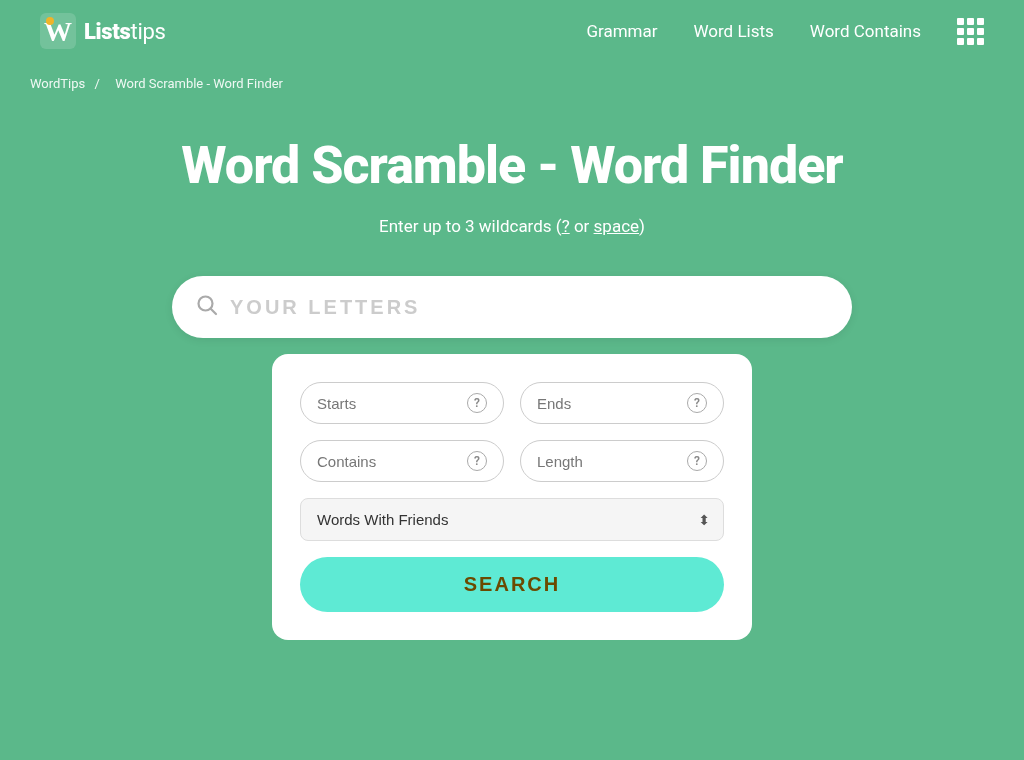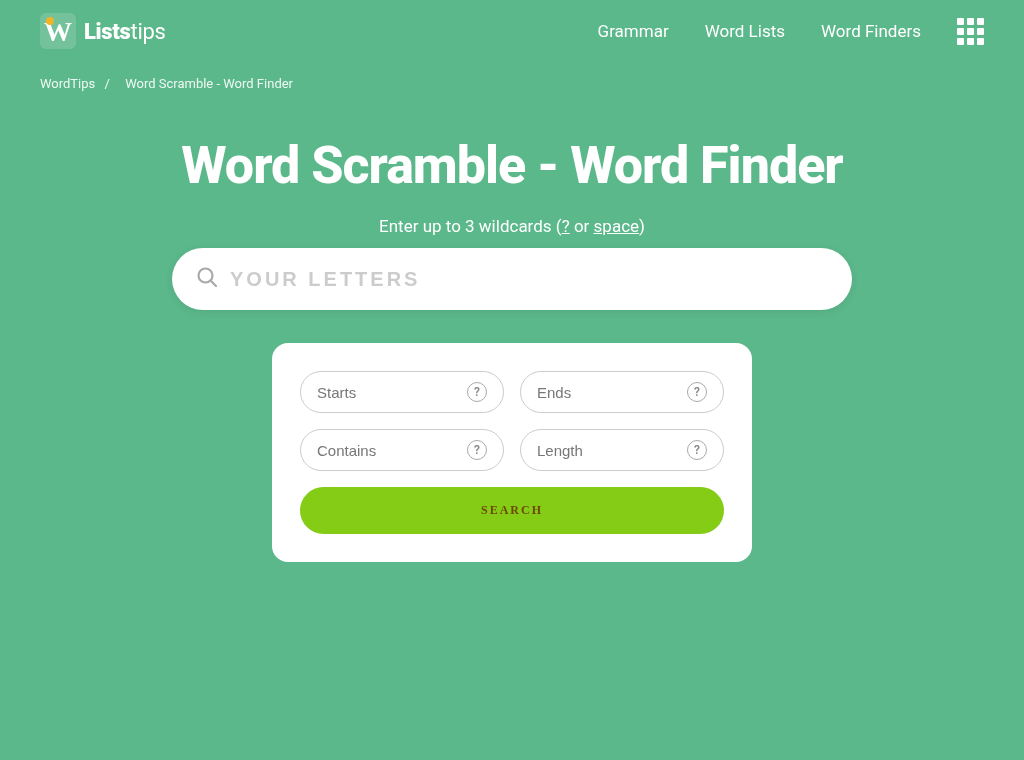--- a/index.html
+++ b/index.html
@@ -73,21 +73,21 @@
 
     .grid-dot {
       width: 7px;
       height: 7px;
       background: white;
       border-radius: 1px;
     }
 
     
     .breadcrumb {
-      padding: 14px 40px;
+      padding: 14px 30px;
       font-size: 13px;
       color: white;
       opacity: 0.9;
     }
 
     .breadcrumb a {
       color: white;
       text-decoration: none;
     }
 
@@ -108,38 +108,38 @@
       font-size: 52px;
       font-weight: 800;
       text-align: center;
       margin-bottom: 20px;
       letter-spacing: -1px;
     }
 
     .subtitle {
       color: white;
       font-size: 17px;
-      margin-bottom: 12px;
+      margin-bottom: 40px;
       text-align: center;
     }
 
     .subtitle u {
       text-decoration: underline;
     }
 
     
     .search-bar {
       background: white;
       border-radius: 40px;
       width: 680px;
       height: 62px;
       display: flex;
       align-items: center;
       padding: 0 24px;
-      margin-bottom: 33px;
+      margin-bottom: 16px;
       box-shadow: 0 2px 8px rgba(0,0,0,0.08);
     }
 
     .search-icon-wrap {
       margin-right: 12px;
       color: #aaa;
       font-size: 20px;
     }
 
     .search-bar input {
@@ -240,32 +240,31 @@
       right: 14px;
       top: 50%;
       transform: translateY(-50%);
       pointer-events: none;
       color: #555;
       font-size: 14px;
     }
 
     
     .search-btn {
-      background: #84cc16;
+      background: #5eead4;
       border: none;
       border-radius: 40px;
       padding: 16px;
       width: 100%;
-      font-size: 12px;
+      font-size: 20px;
       font-weight: 700;
       letter-spacing: 2px;
       color: #6b4a00;
       cursor: pointer;
       text-transform: uppercase;
-      font-family: Liberation Serif, serif;
     }
   </style>
 </head>
 <body>
 
 <header>
   <div class="logo-area">
 
     <svg class="logo-icon" viewBox="0 0 36 36" xmlns="http://www.w3.org/2000/svg">
       <rect width="36" height="36" rx="6" fill="white" opacity="0.15"></rect>
@@ -273,21 +272,21 @@
       <circle cx="10" cy="8" r="4" fill="#f0b429"></circle>
     </svg>
     <span class="logo-text">
       <strong>Lists</strong><span class="word">tips</span>
     </span>
   </div>
 
   <nav>
     <a href="#">Grammar</a>
     <a href="#">Word Lists</a>
-    <a href="#">Word Finders</a>
+    <a href="#">Word Contains</a>
     <div class="grid-icon">
       <div class="grid-dot"></div>
         <div class="grid-dot"></div>
         <div class="grid-dot"></div>
       <div class="grid-dot"></div>
         <div class="grid-dot"></div>
         <div class="grid-dot"></div>
       <div class="grid-dot"></div>
         <div class="grid-dot"></div>
         <div class="grid-dot"></div>
@@ -335,16 +334,25 @@
       <div class="filter-input-wrap">
         <input type="text" placeholder="Contains" style="">
         <div class="help-icon">?</div>
       </div>
       <div class="filter-input-wrap">
         <input type="text" placeholder="Length" style="">
         <div class="help-icon">?</div>
       </div>
     </div>
 
+    <div class="dictionary-select-wrap">
+      <select>
+        <option>Words With Friends</option>
+        <option>Scrabble US</option>
+        <option>Scrabble UK</option>
+        <option>All Dictionaries</option>
+      </select>
+      <div class="select-arrows">⬍</div>
+    </div>
 
     <button class="search-btn">SEARCH</button>
   </div>
 </main>
 
 </body></html>

